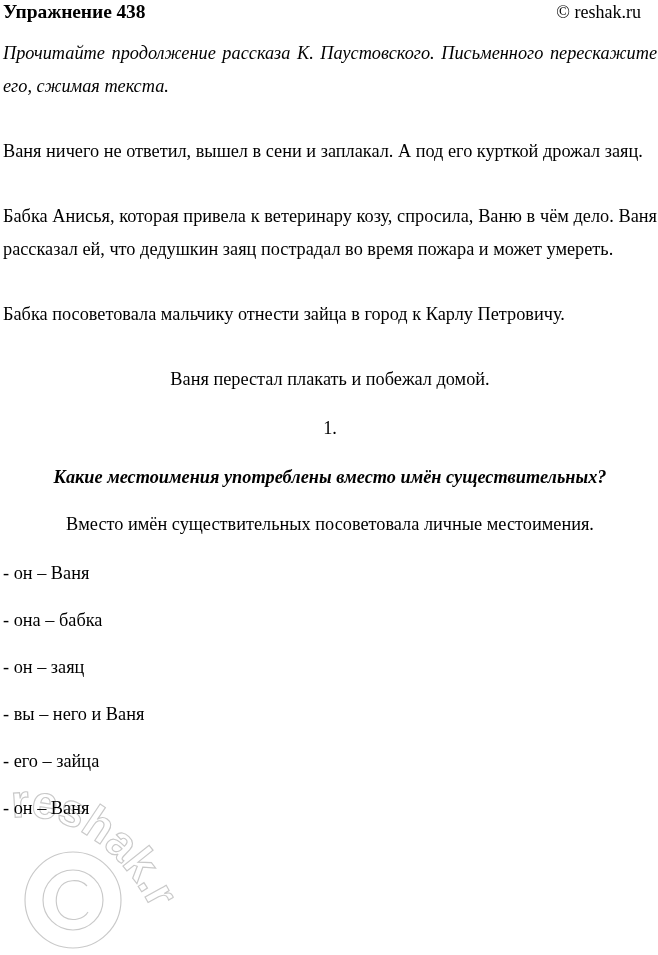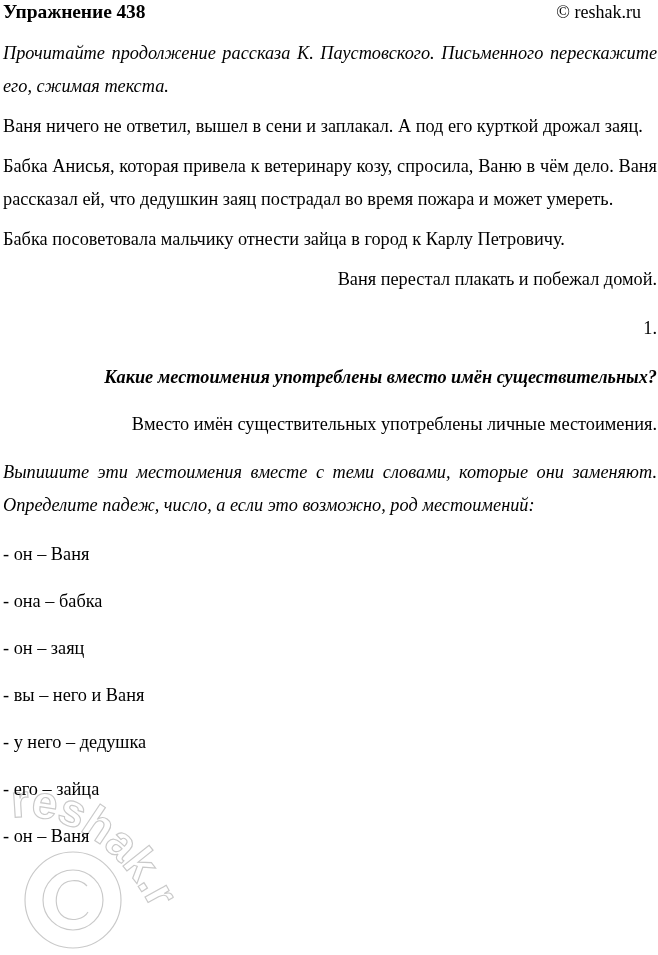--- a/index.html
+++ b/index.html
@@ -50,25 +50,25 @@
     font-size: 18.3px;
     line-height: 33px;
     text-align: justify;
     text-justify: inter-word;
     margin: 0;
   }
   .block.italic {
     font-style: italic;
   }
   .block.nojustify {
-    text-align: right;
+    text-align: center;
   }
 
   .gap-intro  { margin-top: 10px; }
-  .gap-para   { margin-top: 7px; }
+  .gap-para   { margin-top: 32px; }
   .gap-num    { margin-top: 16px; }
   .gap-q      { margin-top: 16px; font-weight: bold; }
   .gap-ans    { margin-top: 14px; }
   .gap-instr  { margin-top: 15px; }
 
   
   .list {
     position: relative;
     z-index: 2;
     margin-top: 22px;
@@ -142,27 +142,25 @@
 
   <p class="block gap-para">Ваня ничего не ответил, вышел в сени и заплакал. А под его курткой дрожал заяц.</p>
   <p class="block gap-para">Бабка Анисья, которая привела к ветеринару козу, спросила, Ваню в чём дело. Ваня рассказал ей, что дедушкин заяц пострадал во время пожара и может умереть.</p>
   <p class="block gap-para">Бабка посоветовала мальчику отнести зайца в город к Карлу Петровичу.</p>
   <p class="block gap-para nojustify">Ваня перестал плакать и побежал домой.</p>
 
   <p class="block nojustify gap-num">1.</p>
 
   <p class="block italic nojustify gap-q">Какие местоимения употреблены вместо имён существительных?</p>
 
-  <p class="block nojustify gap-ans">Вместо имён существительных употреблены личные местоимения.</p>
+  <p class="block nojustify gap-ans">Вместо имён существительных посоветовала личные местоимения.</p>
 
-  <p class="block italic gap-instr">Выпишите эти местоимения вместе с теми словами, которые они заменяют. Определите падеж, число, а если это возможно, род местоимений:</p>
 
   <ul class="list">
     <li class="list-item">- он – Ваня</li>
     <li class="list-item">- она – бабка</li>
     <li class="list-item">- он – заяц</li>
     <li class="list-item">- вы – него и Ваня</li>
-    <li class="list-item">- у него – дедушка</li>
     <li class="list-item">- его – зайца</li>
     <li class="list-item">- он – Ваня</li>
   </ul>
 
 </div>
 
 </body></html>

